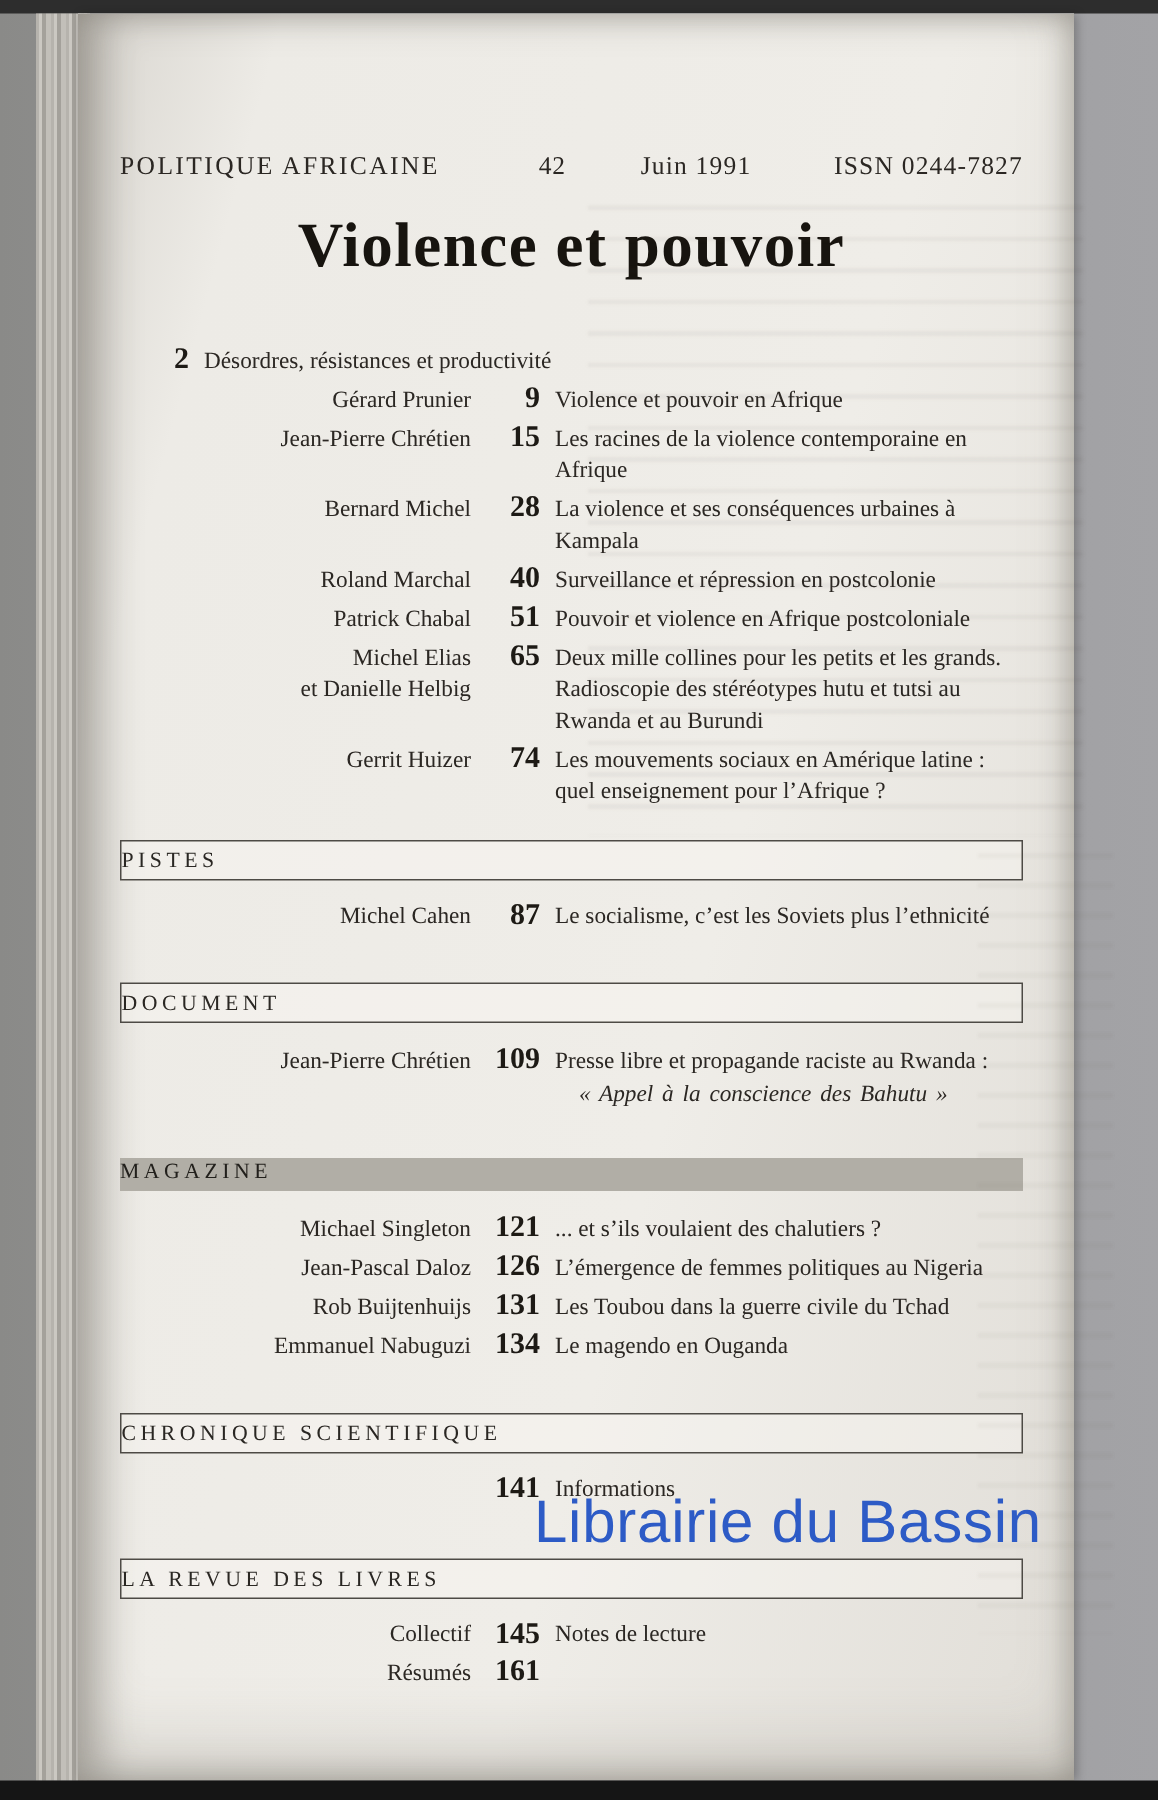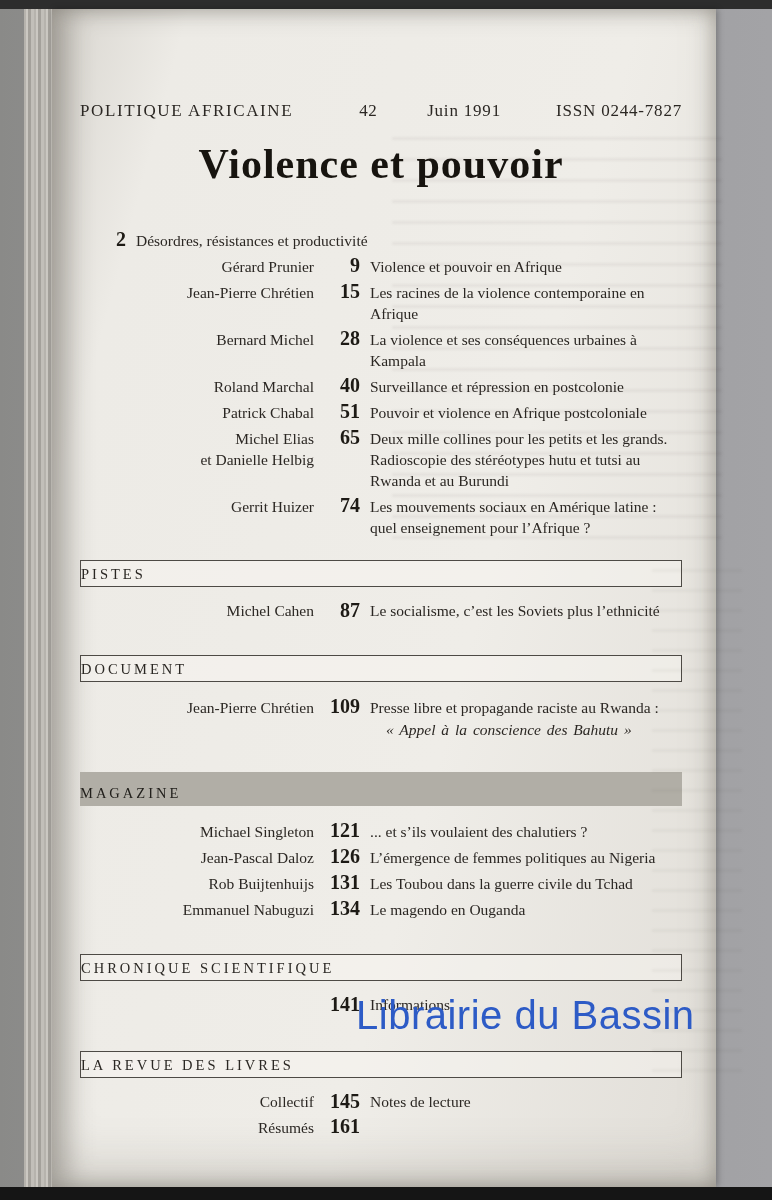--- a/index.html
+++ b/index.html
@@ -38,21 +38,21 @@
   .toc-main { margin-top:40px; }
   .row { display:flex; align-items:baseline; margin-bottom:4px; font-size:15.5px; color:#2b2723; line-height:21px; }
   .author { width:234px; text-align:right; white-space:pre-line; }
   .num { width:46px; text-align:right; font-size:20px; font-weight:bold; color:#1d1a15; }
   .atitle { width:312px; margin-left:10px; }
   .atitle.nowrap { white-space:nowrap; width:auto; }
   .subtitle { display:block; font-style:italic; padding-left:16px; word-spacing:2px; margin-top:1px; }
 
   .secbox { border:1px solid #4d4a45; text-align:left; font-size:14.5px; line-height:18px;
     letter-spacing:3px; color:#2a2723; padding:4px 0 3px; background:rgba(248,246,241,.45); }
-  .secbox.filled { border:none; background:#b1aea6; padding:12px 0 4px; color:#22201c; }
+  .secbox.filled { border:none; background:#b1aea6; padding:0 0 4px; color:#22201c; }
 
   .mt-pistes-box { margin-top:22px; }
   .mt-entry { margin-top:13px;align-items:center; }
   .mt-doc-box { margin-top:34px; }
   .mt-doc-entry { margin-top:14px; }
   .mt-mag-box { margin-top:32px; }
   .mt-mag-rows { margin-top:14px; }
   .mt-chron-box { margin-top:34px; }
   .mt-revue-box { margin-top:36px; }
 

